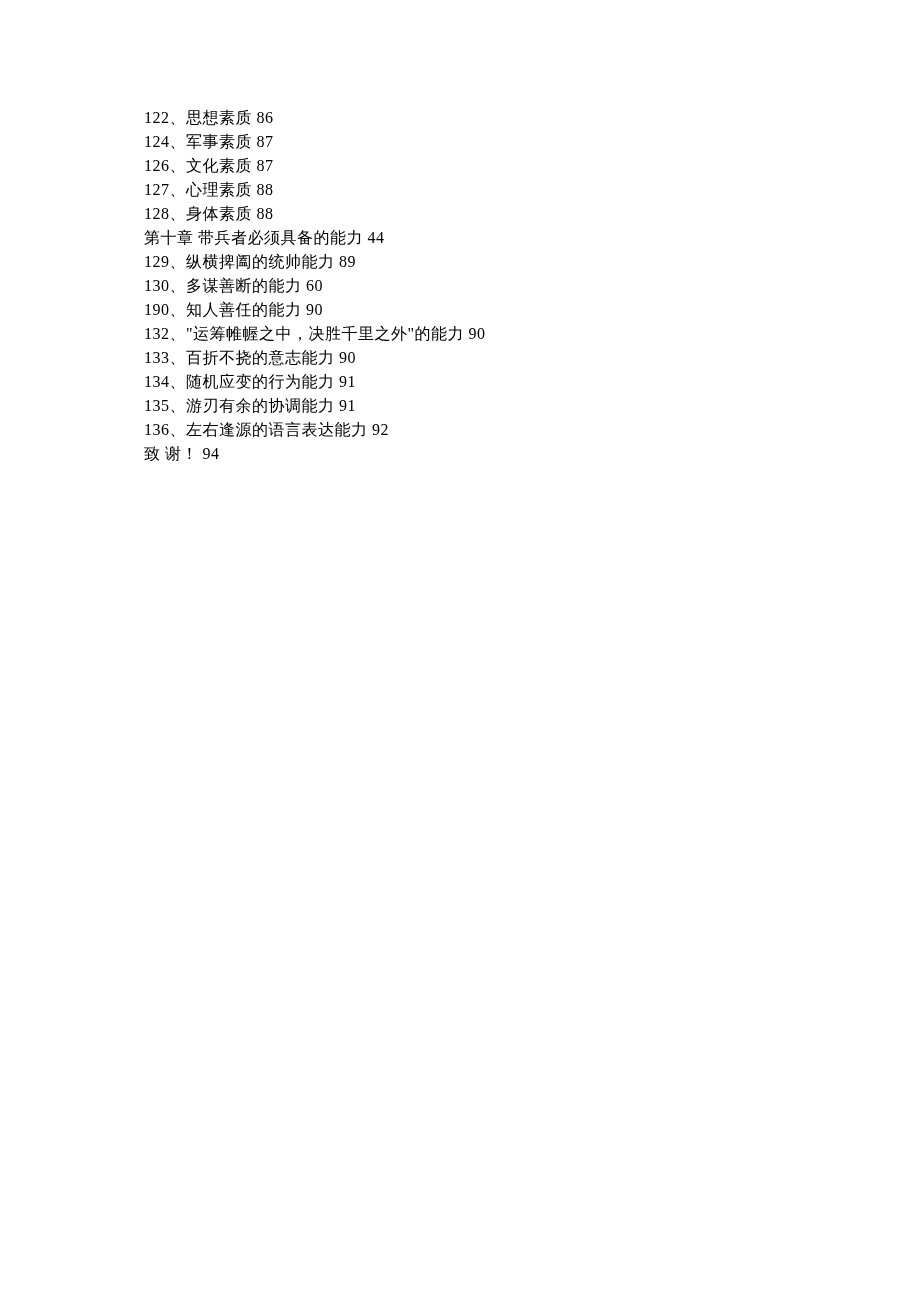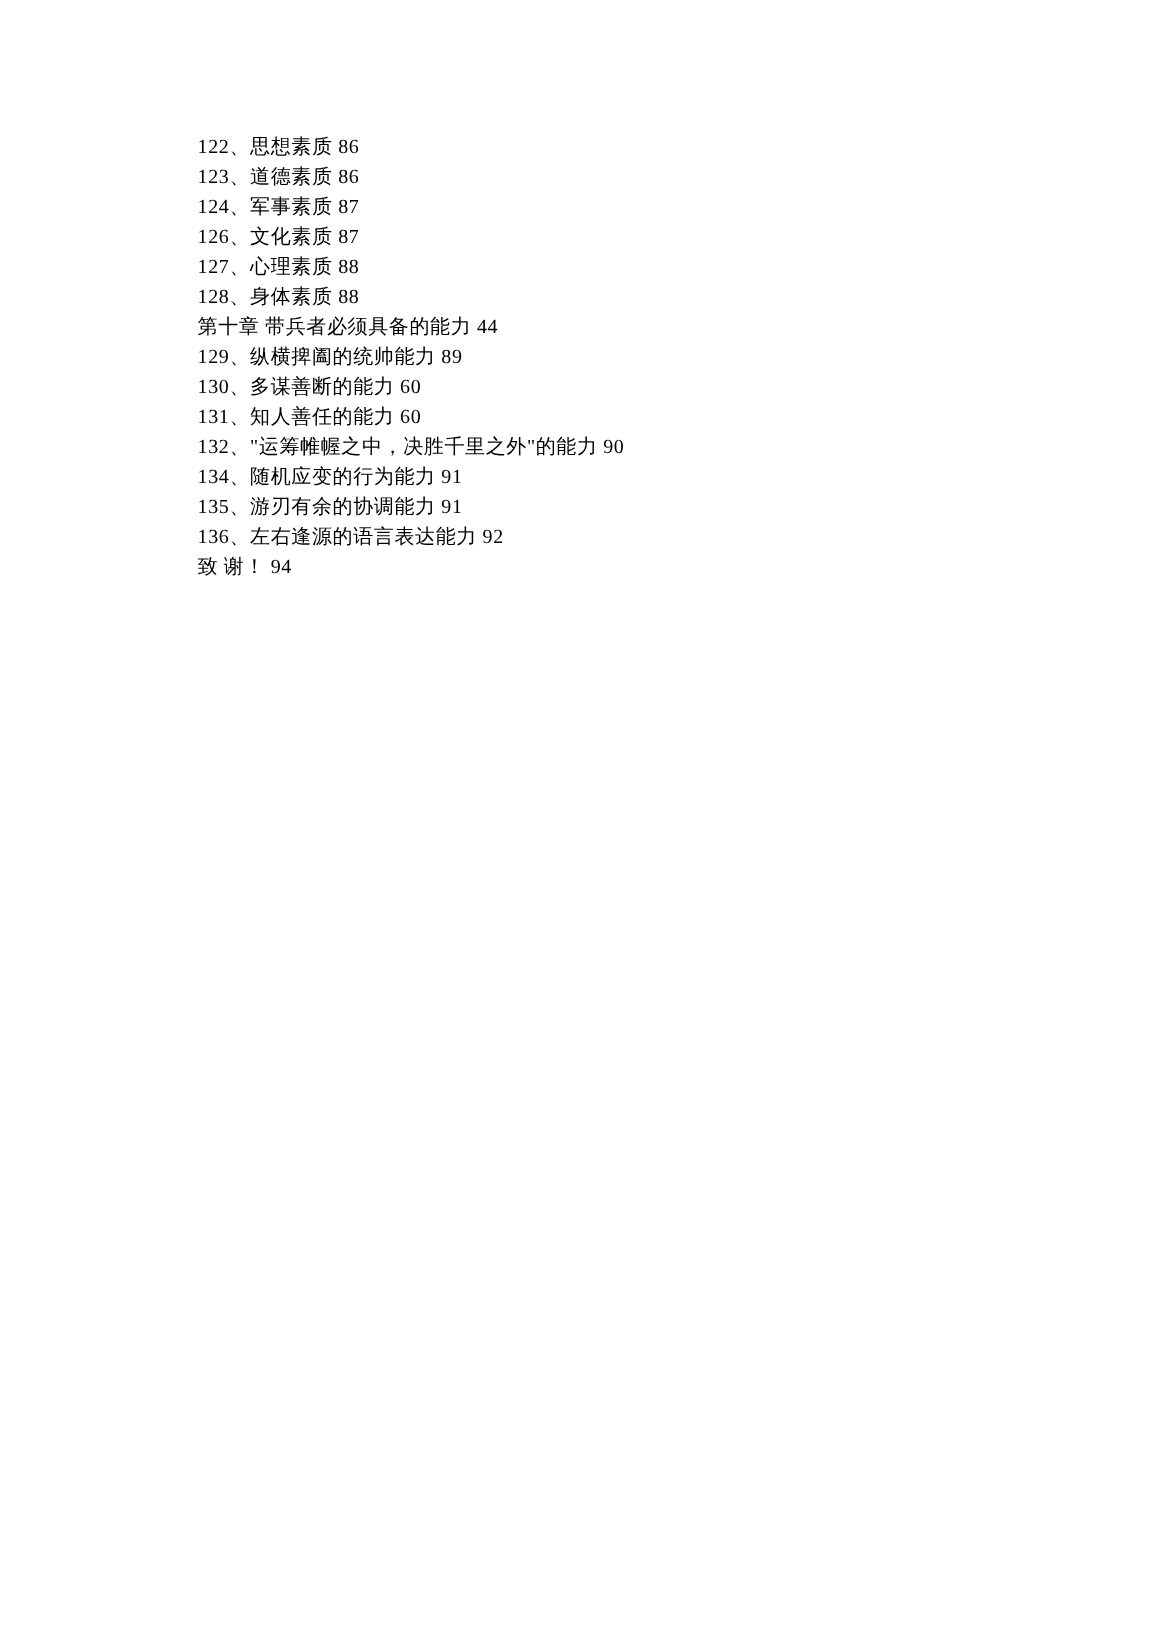--- a/index.html
+++ b/index.html
@@ -13,35 +13,34 @@
       color: #000;
       line-height: 1.5;
     }
     .content {
       padding-top: 106px;
       padding-left: 144px;
     }
     .line {
       white-space: nowrap;
       letter-spacing: 0.5px;
-      margin-left: 14px;
     }
   </style>
 </head>
 <body>
 
 <div class="content">
   <div class="line">122、思想素质  86</div>
-  <div class="line">123、道德素质  86</div>
   <div class="line">124、军事素质  87</div>
   <div class="line">126、文化素质  87</div>
   <div class="line">127、心理素质  88</div>
   <div class="line">128、身体素质  88</div>
   <div class="line">第十章  带兵者必须具备的能力  44</div>
   <div class="line">129、纵横捭阖的统帅能力  89</div>
   <div class="line">130、多谋善断的能力  60</div>
-  <div class="line">131、知人善任的能力  60</div>
+  <div class="line">190、知人善任的能力  90</div>
   <div class="line">132、"运筹帷幄之中，决胜千里之外"的能力  90</div>
+  <div class="line">133、百折不挠的意志能力  90</div>
   <div class="line">134、随机应变的行为能力  91</div>
   <div class="line">135、游刃有余的协调能力  91</div>
   <div class="line">136、左右逢源的语言表达能力  92</div>
   <div class="line">致 谢！   94</div>
 </div>
 
 </body></html>

